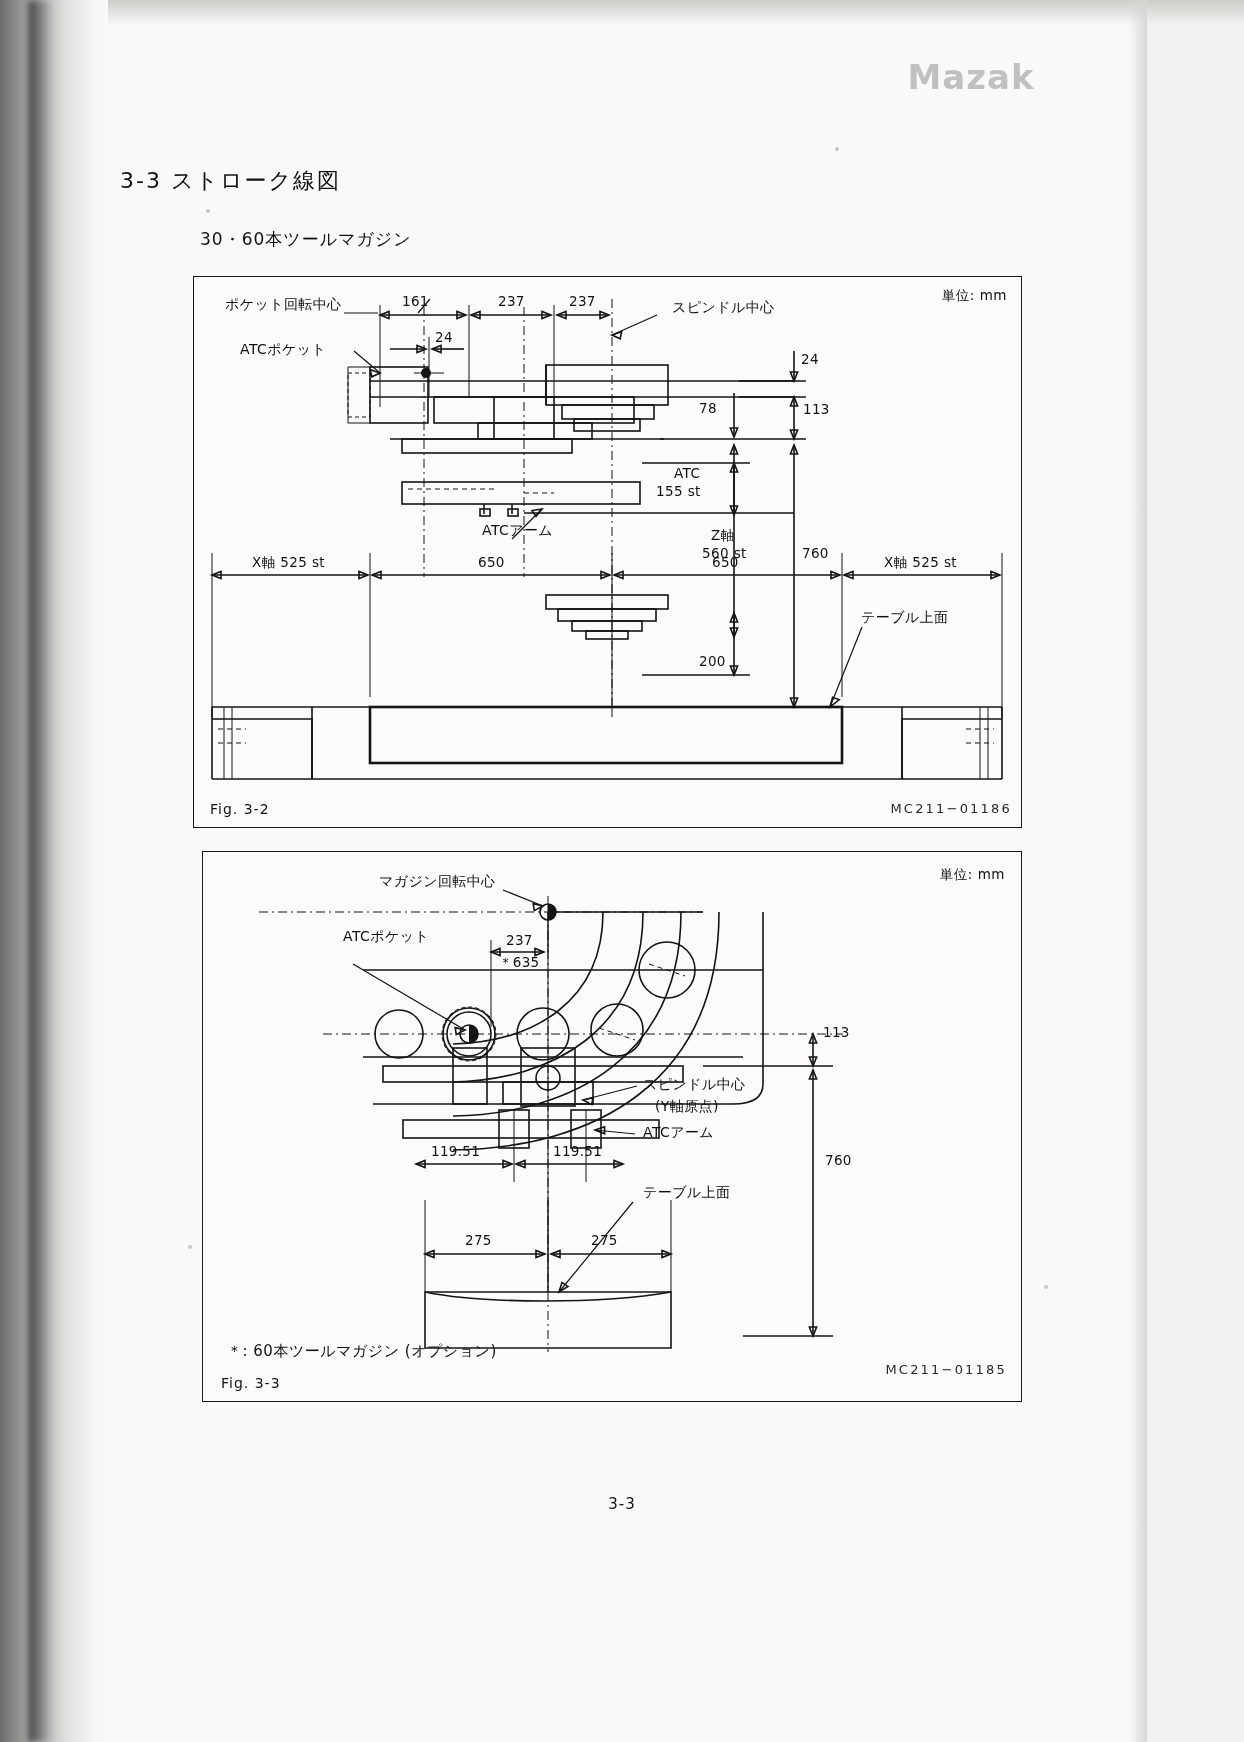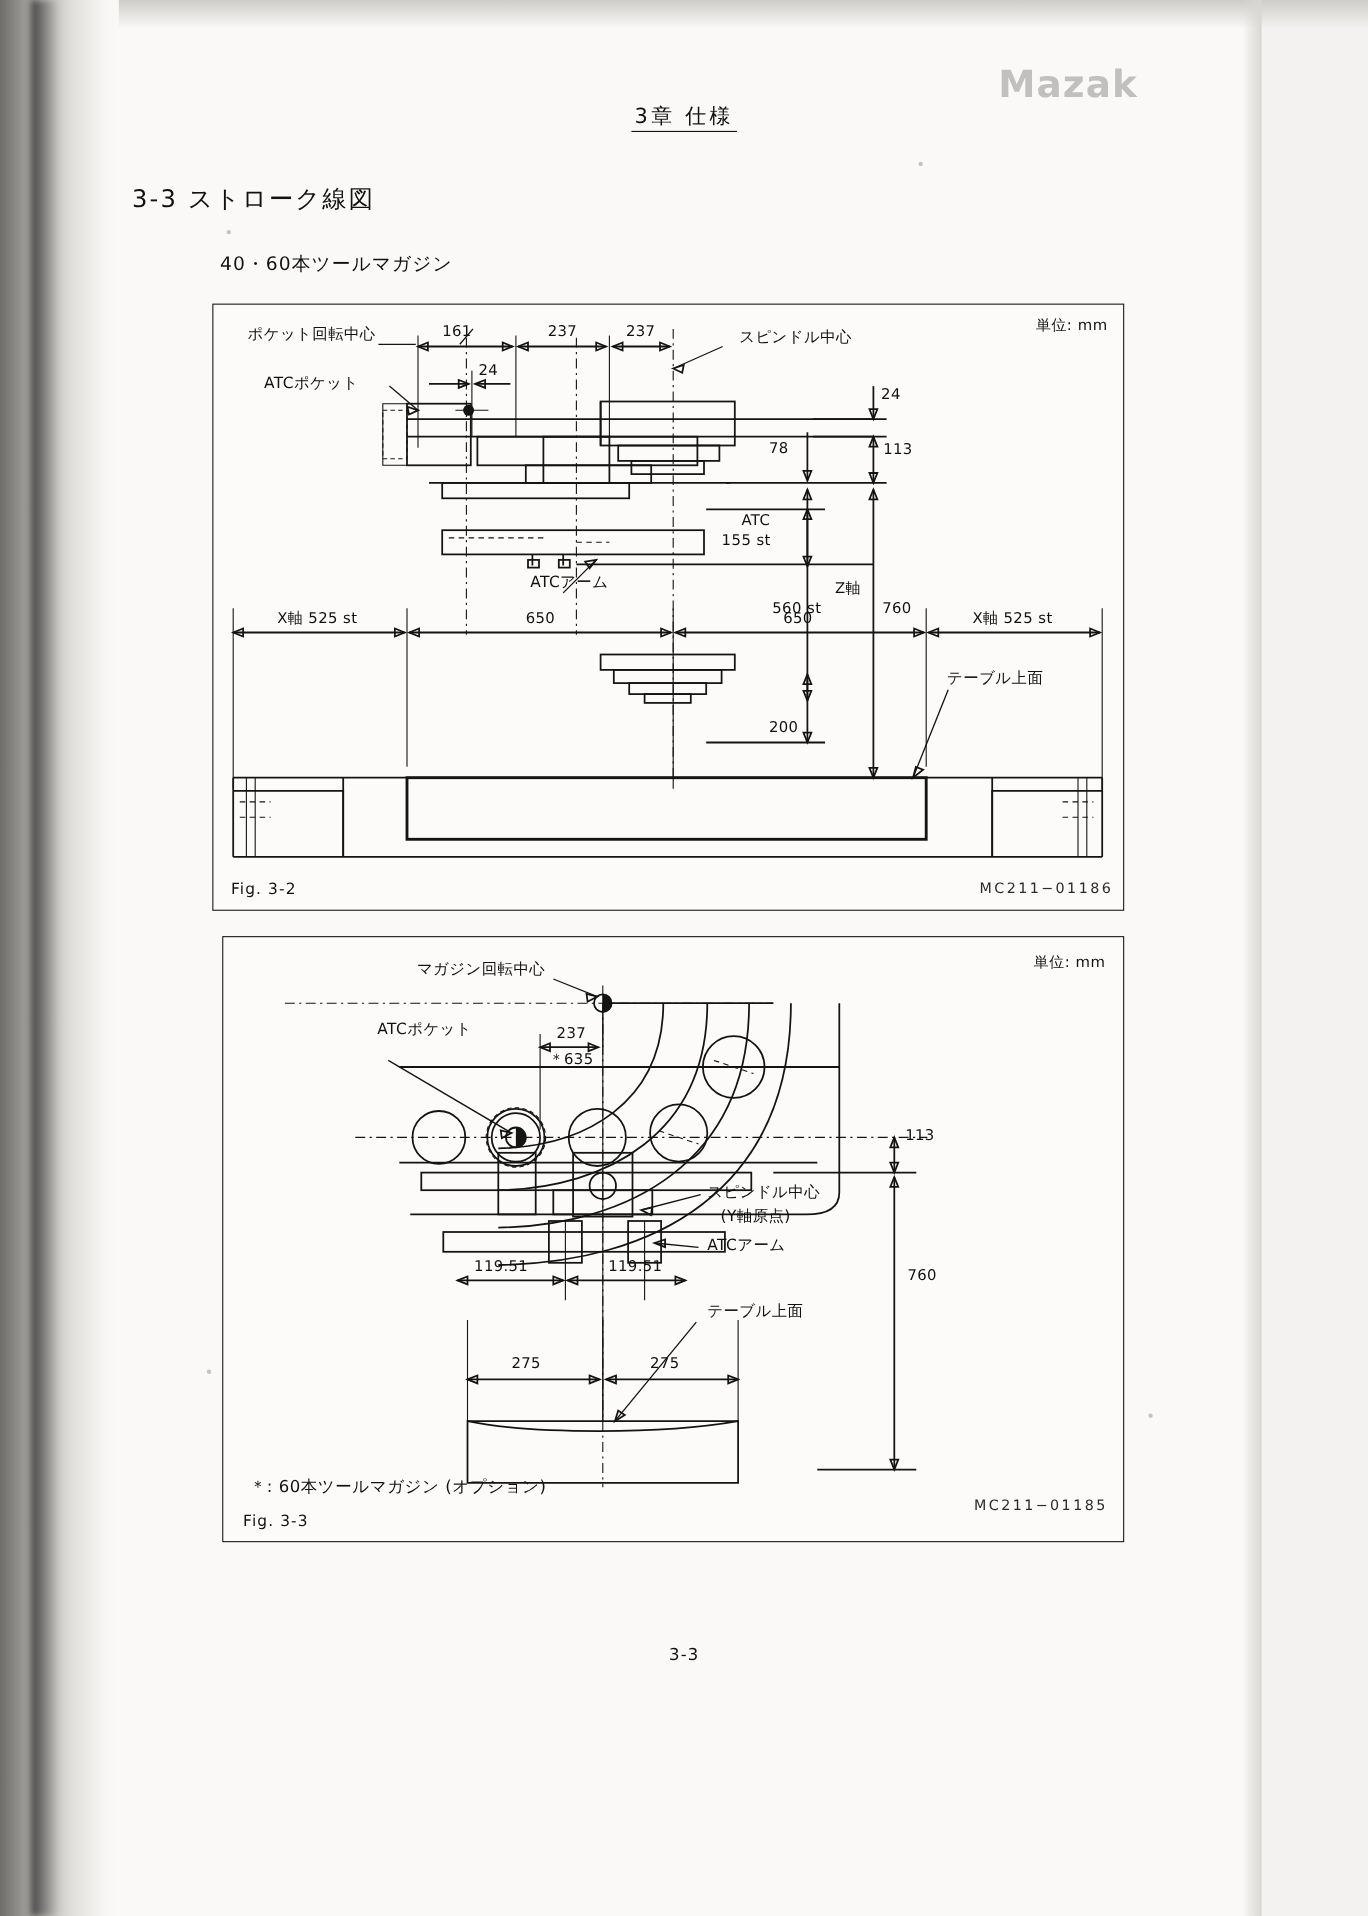--- a/index.html
+++ b/index.html
@@ -94,23 +94,22 @@
   <div class="gutter"></div>
   <div class="gutter-dark"></div>
   <div class="edge-right"></div>
   <div class="speck" style="left:206px;top:209px;width:4px;height:4px;"></div>
   <div class="speck" style="left:835px;top:147px;width:4px;height:4px;"></div>
   <div class="speck" style="left:585px;top:563px;width:4px;height:4px;"></div>
   <div class="speck" style="left:188px;top:1245px;width:4px;height:4px;"></div>
   <div class="speck" style="left:1044px;top:1285px;width:4px;height:4px;"></div>
 
   <div class="brand">Mazak</div>
-  <div class="hdr-title"><span>3章 仕様</span></div>
   <div class="sec-title">3-3  ストローク線図</div>
-  <div class="sub-title">40・60本ツールマガジン</div>
+  <div class="sub-title">30・60本ツールマガジン</div>
   <div class="page-no">3-3</div>
 
   <div class="fig" id="fig1">
 
     <div class="unit" style="right:14px;top:10px;">単位: mm</div>
     <div class="figcap" style="left:16px;bottom:10px;">Fig. 3-2</div>
     <div class="dwgno" style="right:9px;bottom:11px;">MC211−01186</div>
 
     <svg width="827" height="550">
 
@@ -258,21 +257,21 @@
     <div class="dim" style="left:304px;top:16px;">237</div>
     <div class="dim" style="left:375px;top:16px;">237</div>
     <div class="dim" style="left:241px;top:52px;">24</div>
     <div class="dim" style="left:607px;top:74px;">24</div>
     <div class="dim" style="left:505px;top:123px;">78</div>
     <div class="dim" style="left:609px;top:124px;">113</div>
 
     <div class="lbl" style="left:480px;top:188px;">ATC</div>
     <div class="lbl" style="left:462px;top:206px;">155 st</div>
 
-    <div class="lbl" style="left:517px;top:250px;margin-left:48px;">Z軸</div>
+    <div class="lbl" style="left:517px;top:250px;">Z軸</div>
     <div class="lbl" style="left:508px;top:268px;">560 st</div>
     <div class="dim" style="left:608px;top:268px;">760</div>
 
     <div class="lbl" style="left:58px;top:277px;">X軸 525 st</div>
     <div class="dim" style="left:284px;top:277px;">650</div>
     <div class="dim" style="left:518px;top:277px;">650</div>
     <div class="lbl" style="left:690px;top:277px;">X軸 525 st</div>
 
     <div class="dim" style="left:505px;top:376px;">200</div>
   </div>

